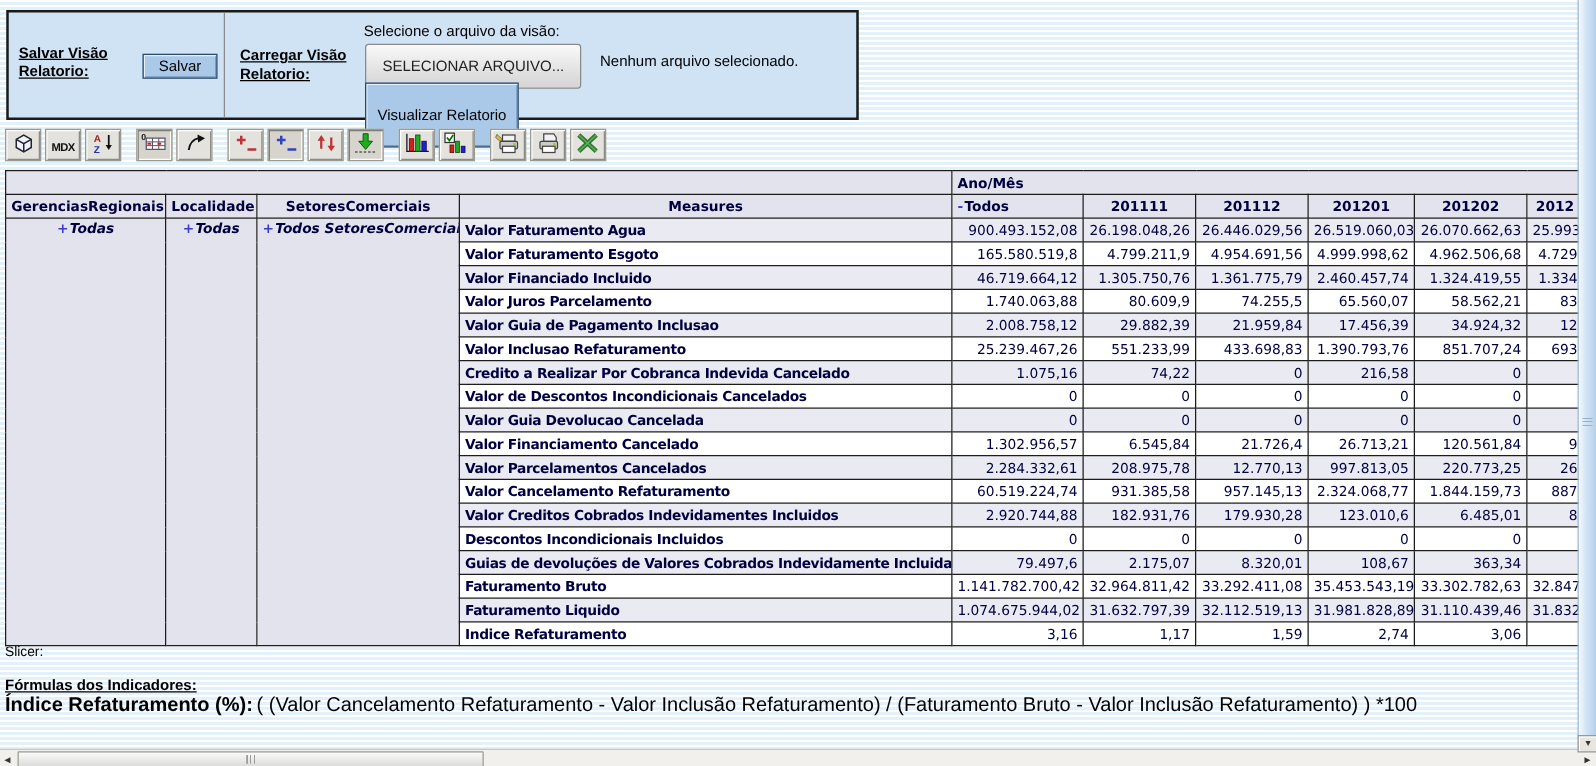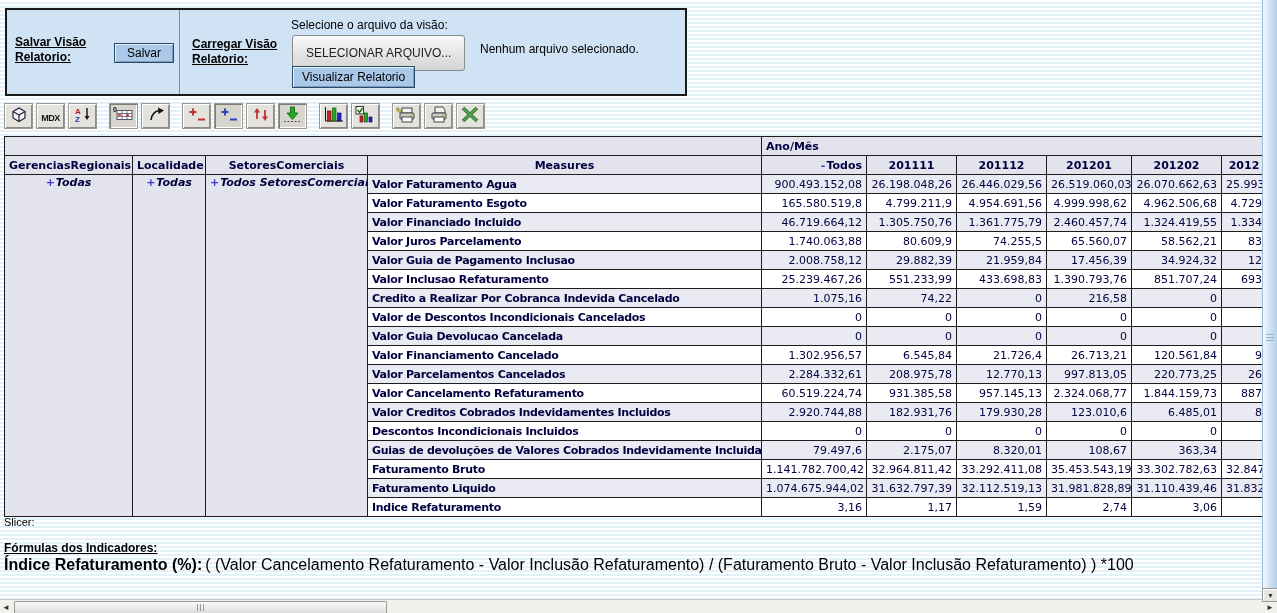--- a/index.html
+++ b/index.html
@@ -13,21 +13,21 @@
   .top-panel .lbl{position:absolute;font-size:12px;font-weight:bold;color:#000;line-height:15px;text-decoration:underline;}
   .save-label{left:8px;top:25px;width:100px;}
   .load-label{left:185px;top:27px;width:100px;}
   .panel-divider{position:absolute;left:172px;top:0;bottom:0;width:1px;background:#8a8a8a;}
   .blue-btn{
     position:absolute;font-family:"Liberation Sans",sans-serif;font-size:12px;color:#000;
     background:var(--button_blue);border:1px solid #2a4a6a;
     box-shadow:inset 1px 1px 0 #e6f1fb, inset -1px -1px 0 #7d9cbd;cursor:pointer;
   }
   .save-btn{left:107px;top:33px;padding:2px 12px;}
-  .view-btn{left:285px;top:56px;padding:3px 9px;}
+  .view-btn{left:285px;top:56px;padding:18px 9px;}
   .file-prompt{position:absolute;left:284px;top:8px;font-size:12px;color:#000;}
   .file-btn{
     position:absolute;left:285px;top:25px;height:36px;padding:0 13px;
     font-family:"Liberation Sans",sans-serif;font-size:12px;color:#222;
     background:linear-gradient(#f9f9f9,#e2e2e2 60%,#d5d5d5);border:1px solid #8a8a8a;border-radius:3px;cursor:pointer;
   }
   .file-status{position:absolute;left:473px;top:32px;font-size:12px;color:#000;}
   
   .toolbar{position:absolute;left:4px;top:103px;height:42px;display:flex;align-items:flex-start;}
   .tb-btn{
@@ -39,21 +39,21 @@
   .tb-btn .mdx{font-family:"Liberation Sans",sans-serif;font-size:9px;font-weight:bold;color:#111;letter-spacing:-0.5px;}
   
   .pivot-wrap{position:absolute;left:4px;top:136px;}
   table.pivot{border-collapse:collapse;table-layout:fixed;width:1262px;background:#fff;
     font-family:"DejaVu Sans",sans-serif;font-size:11px;color:var(--text_navy);}
   table.pivot td,table.pivot th{border:1px solid #1c1c1c;white-space:nowrap;overflow:hidden;padding:1px 4px;height:16px;}
   .hcell{background:var(--header_bg);font-weight:bold;margin-top:24px;}
   .hcell.anomes{text-align:left;}
   th.axis{text-align:center;font-weight:bold;}
   th.colmem{text-align:center;}
-  th.colmem.first{text-align:right;}
+  th.colmem.first{text-align:left;}
   td.member{background:var(--header_bg);vertical-align:top;font-weight:bold;text-align:center;font-style:italic;}
   td.measure{font-weight:bold;letter-spacing:-0.3px;}
   td.num{text-align:right;padding-right:3px;}
   tr.odd td{background:var(--row_alt);}
   tr.even td{background:#ffffff;}
   tr.odd td.member,tr.even td.member{background:var(--header_bg);}
   .pm{color:var(--drill_blue);font-weight:bold;margin-right:1px;}
   
   .slicer{position:absolute;left:4px;top:516px;font-size:11px;color:#000;}
   .formulas-title{position:absolute;left:4px;top:541px;font-size:12px;font-weight:bold;color:#000;text-decoration:underline;}

